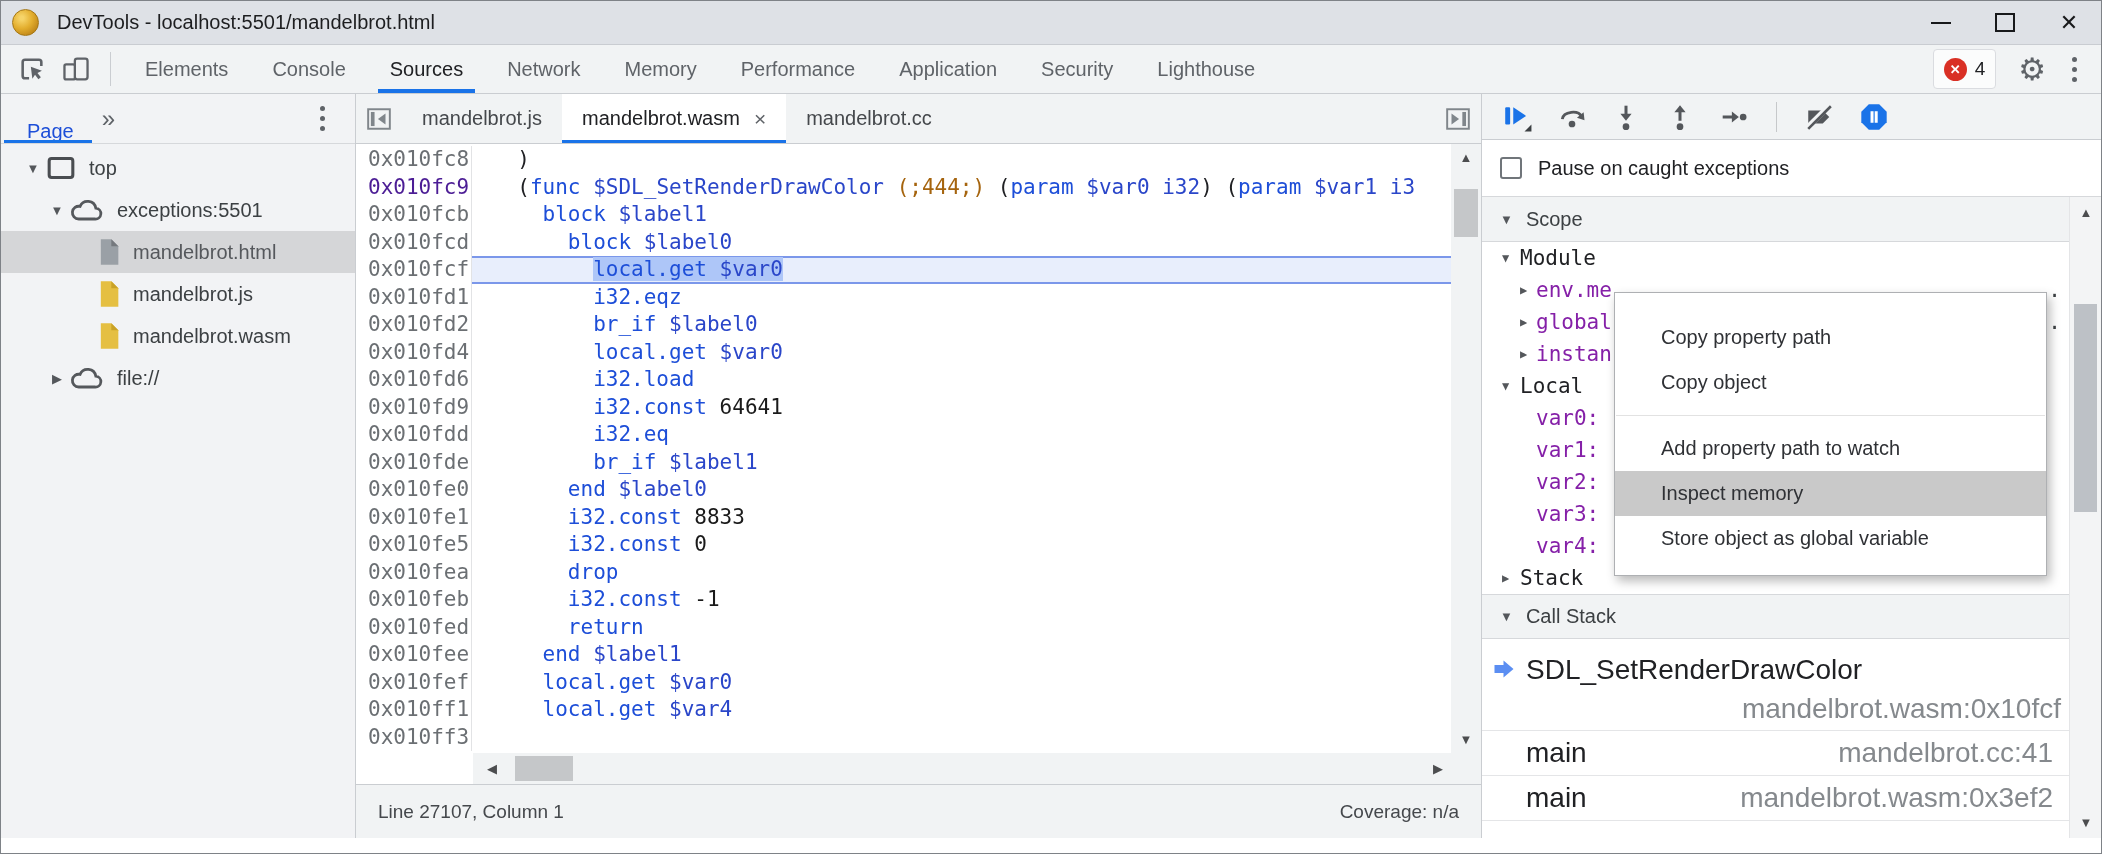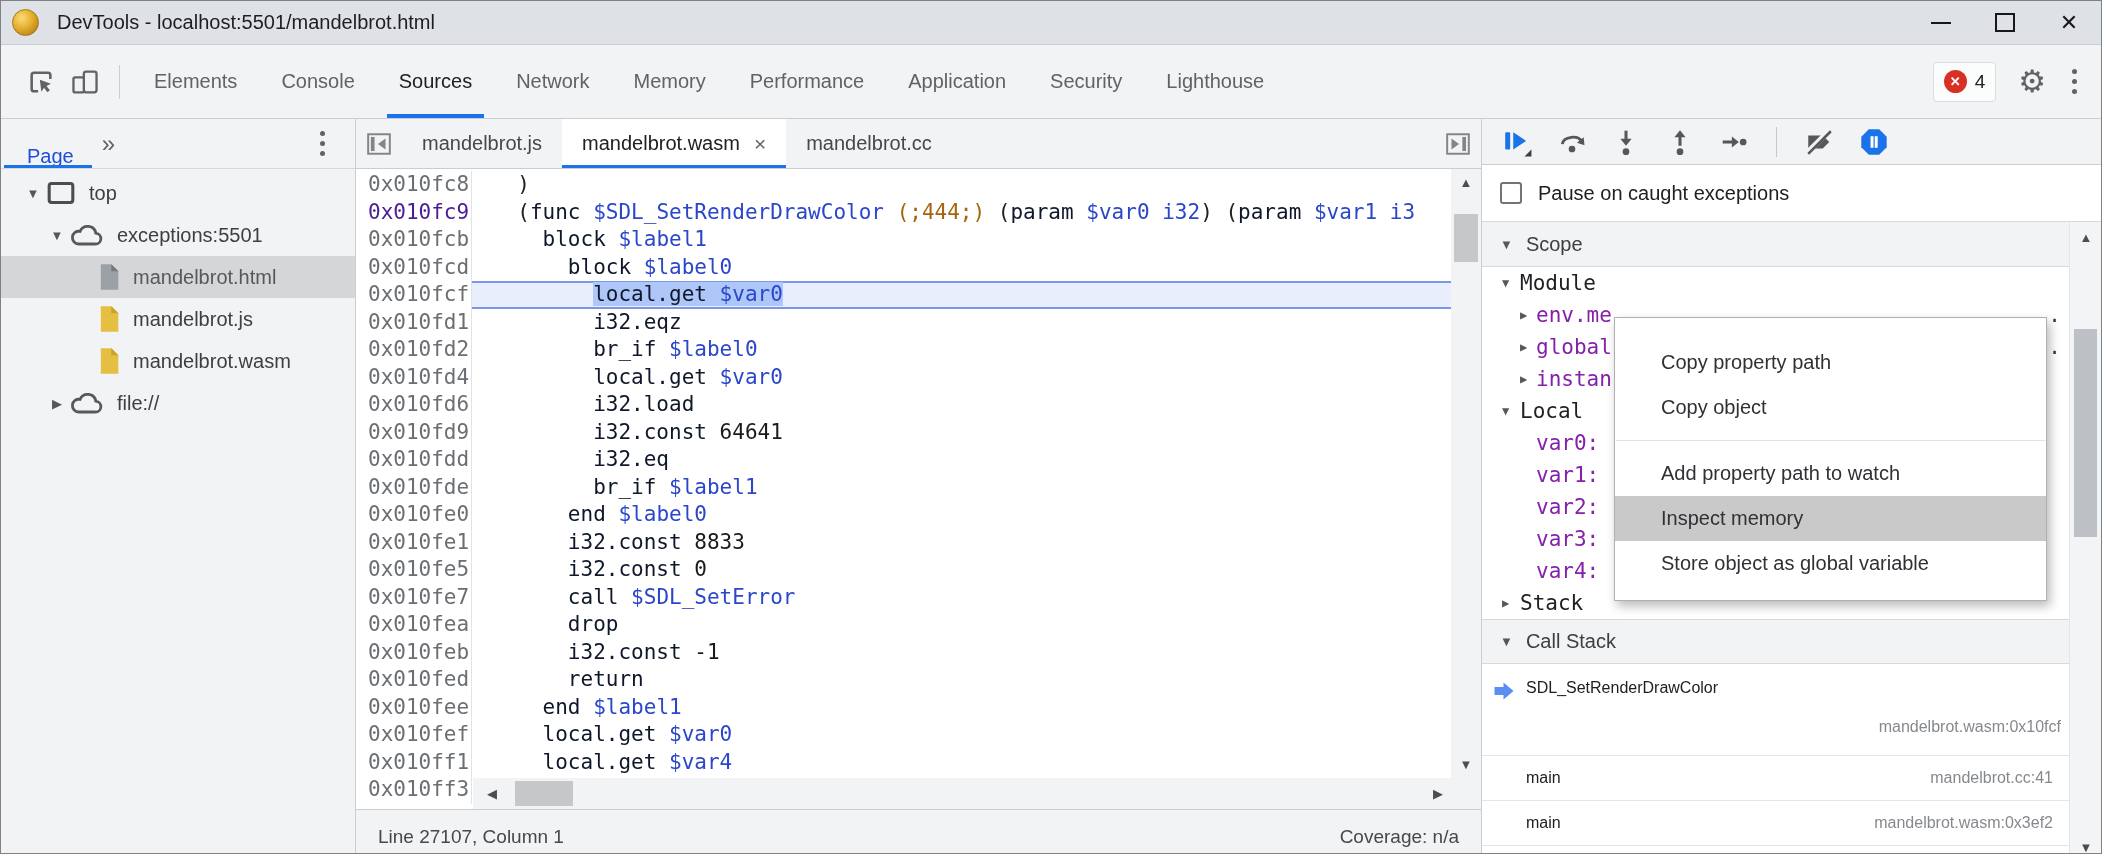--- a/index.html
+++ b/index.html
@@ -11,21 +11,21 @@
   .titlebar { height:44px; background:#dee1e6; display:flex; align-items:center; border-bottom:1px solid #c9ccd1; }
   .logo { width:27px; height:27px; border-radius:50%; margin:0 18px 0 11px;
           background:radial-gradient(circle at 35% 32%, #f6d469 8%, #e3ae2e 45%, #b97f14 85%); border:1px solid #a57714;}
   .title-text { font-size:20px; color:#1d1e20; }
   .win-controls { margin-left:auto; display:flex; height:100%; }
   .win-btn { width:64px; height:100%; display:flex; align-items:center; justify-content:center; font-size:22px; color:#17181a; cursor:default; }
   .glyph-min { display:block; width:20px; border-top:2px solid #17181a; }
   .glyph-max { display:block; width:20px; height:19px; border:2px solid #17181a; }
 
   
-  .topbar { height:74px; background:#f1f3f4; display:flex; align-items:center; border-bottom:1px solid #cacdd1; padding-left:18px; }
+  .topbar { height:49px; background:#f1f3f4; display:flex; align-items:center; border-bottom:1px solid #cacdd1; padding-left:9px; }
   .topbar .iconbtn { width:44px; height:48px; display:flex; align-items:center; justify-content:center; }
   .vsep { width:1px; height:34px; background:#cacdd1; margin:0 12px; }
   .panel-tabs { display:flex; height:100%; }
   .panel-tab { padding:0 22px; height:100%; display:flex; align-items:center; font-size:20px; color:#5f6368; position:relative; }
   .panel-tab.active { color:#202124; }
   .panel-tab.active::after { content:""; position:absolute; left:10px; right:10px; bottom:0; height:4px; background:#1a73e8; }
   .topbar-right { margin-left:auto; display:flex; align-items:center; gap:22px; padding-right:20px; }
   .err-badge { display:flex; align-items:center; gap:8px; border:1px solid #dadce0; background:#fbfcfc; border-radius:4px; height:40px; padding:0 10px; }
   .err-circle { width:23px; height:23px; border-radius:50%; background:#d93025; color:#fff; font-size:13px; font-weight:bold; display:flex; align-items:center; justify-content:center; }
   .err-count { font-size:19px; color:#202124; }
@@ -62,21 +62,21 @@
 
   .code-area { position:absolute; top:50px; bottom:54px; left:0; right:0; background:#fff; overflow:hidden; }
   .code-rows { position:absolute; top:2px; left:0; right:0; font-family:"DejaVu Sans Mono", monospace; font-size:21px; }
   .code-row { display:flex; height:27.5px; line-height:27.5px; }
   .addr-cell { width:116px; flex:none; padding-left:12px; color:#6b6f73; border-right:1px solid #e2e3e5; background:#fff; }
   .addr-cell.dim { color:#4c1d95; }
   .code-cell { flex:1; padding-left:20px; white-space:pre; overflow:hidden; }
   .code-row.hl .code-cell { background:#e8eefc; box-shadow:inset 0 2px 0 #7b97ea, inset 0 -2px 0 #7b97ea; }
   .tok { white-space:pre; }
   .c-pln { color:#202124; }
-  .c-kw  { color:#0f172a; }
+  .c-kw  { color:#1d4ed8; }
   .c-var, .c-typ { color:#2a46c9; }
   .c-num { color:#1a1a1a; }
   .c-cmt { color:#a5640e; }
   .c-sel { background:#aec6f8; }
 
   .vscroll { position:absolute; top:0; right:0; bottom:31px; width:30px; background:#f1f3f4; }
   .vscroll .arr { position:absolute; left:0; width:30px; text-align:center; font-size:13px; color:#4c4d4f; }
   .vscroll .thumb { position:absolute; left:3px; right:3px; top:45px; height:48px; background:#c5c7c9; }
   .hscroll { position:absolute; left:117px; right:30px; bottom:0; height:31px; background:#f1f3f4; }
   .hscroll .arr { position:absolute; top:0; height:31px; display:flex; align-items:center; font-size:13px; color:#4c4d4f; }
@@ -103,21 +103,21 @@
   .scope-list { font-family:"DejaVu Sans Mono", monospace; font-size:21px; }
   .scope-row { height:32px; display:flex; align-items:center; position:relative; margin-right:34px; }
   .scope-row .caret { position:absolute; font-size:12px; color:#54575b; }
   .scope-row.group .caret { left:20px; }
   .scope-row.group .lbl { position:absolute; left:38px; color:#202124; }
   .scope-row.prop .caret { left:38px; }
   .scope-row.prop .lbl { position:absolute; left:54px; color:#8520a8; }
   .scope-row.var .lbl { position:absolute; left:54px; color:#8520a8; }
   .scope-row .ellipsis { position:absolute; right:6px; color:#3c4043; }
 
-  .cs-list { font-size:16px; }
+  .cs-list { font-size:28px; }
   .cs-frame { position:relative; border-bottom:1px solid #e4e5e7; margin-right:32px; }
   .cs-frame.two { height:92px; }
   .cs-frame.one { height:45px; display:flex; align-items:center; }
   .cs-name { color:#202124; }
   .cs-frame.two .cs-name { position:absolute; left:44px; top:15px; }
   .cs-frame.one .cs-name { margin-left:44px; }
   .cs-loc { color:#85898d; }
   .cs-frame.two .cs-loc { position:absolute; right:8px; top:54px; }
   .cs-frame.one .cs-loc { margin-left:auto; margin-right:16px; }
   .cs-marker { position:absolute; left:10px; top:16px; }
@@ -350,24 +350,20 @@
             </div>
             <div class="code-row">
               <div class="addr-cell">0x010fe1</div>
               <div class="code-cell"><span class="tok c-pln">      </span><span class="tok c-kw">i32.const</span><span class="tok c-pln"> </span><span class="tok c-num">8833</span></div>
             </div>
             <div class="code-row">
               <div class="addr-cell">0x010fe5</div>
               <div class="code-cell"><span class="tok c-pln">      </span><span class="tok c-kw">i32.const</span><span class="tok c-pln"> </span><span class="tok c-num">0</span></div>
             </div>
             <div class="code-row">
-              <div class="addr-cell">0x010fe7</div>
-              <div class="code-cell"><span class="tok c-pln">      </span><span class="tok c-kw">call</span><span class="tok c-pln"> </span><span class="tok c-var">$SDL_SetError</span></div>
-            </div>
-            <div class="code-row">
               <div class="addr-cell">0x010fea</div>
               <div class="code-cell"><span class="tok c-pln">      </span><span class="tok c-kw">drop</span></div>
             </div>
             <div class="code-row">
               <div class="addr-cell">0x010feb</div>
               <div class="code-cell"><span class="tok c-pln">      </span><span class="tok c-kw">i32.const</span><span class="tok c-pln"> </span><span class="tok c-num">-1</span></div>
             </div>
             <div class="code-row">
               <div class="addr-cell">0x010fed</div>
               <div class="code-cell"><span class="tok c-pln">      </span><span class="tok c-kw">return</span></div>

